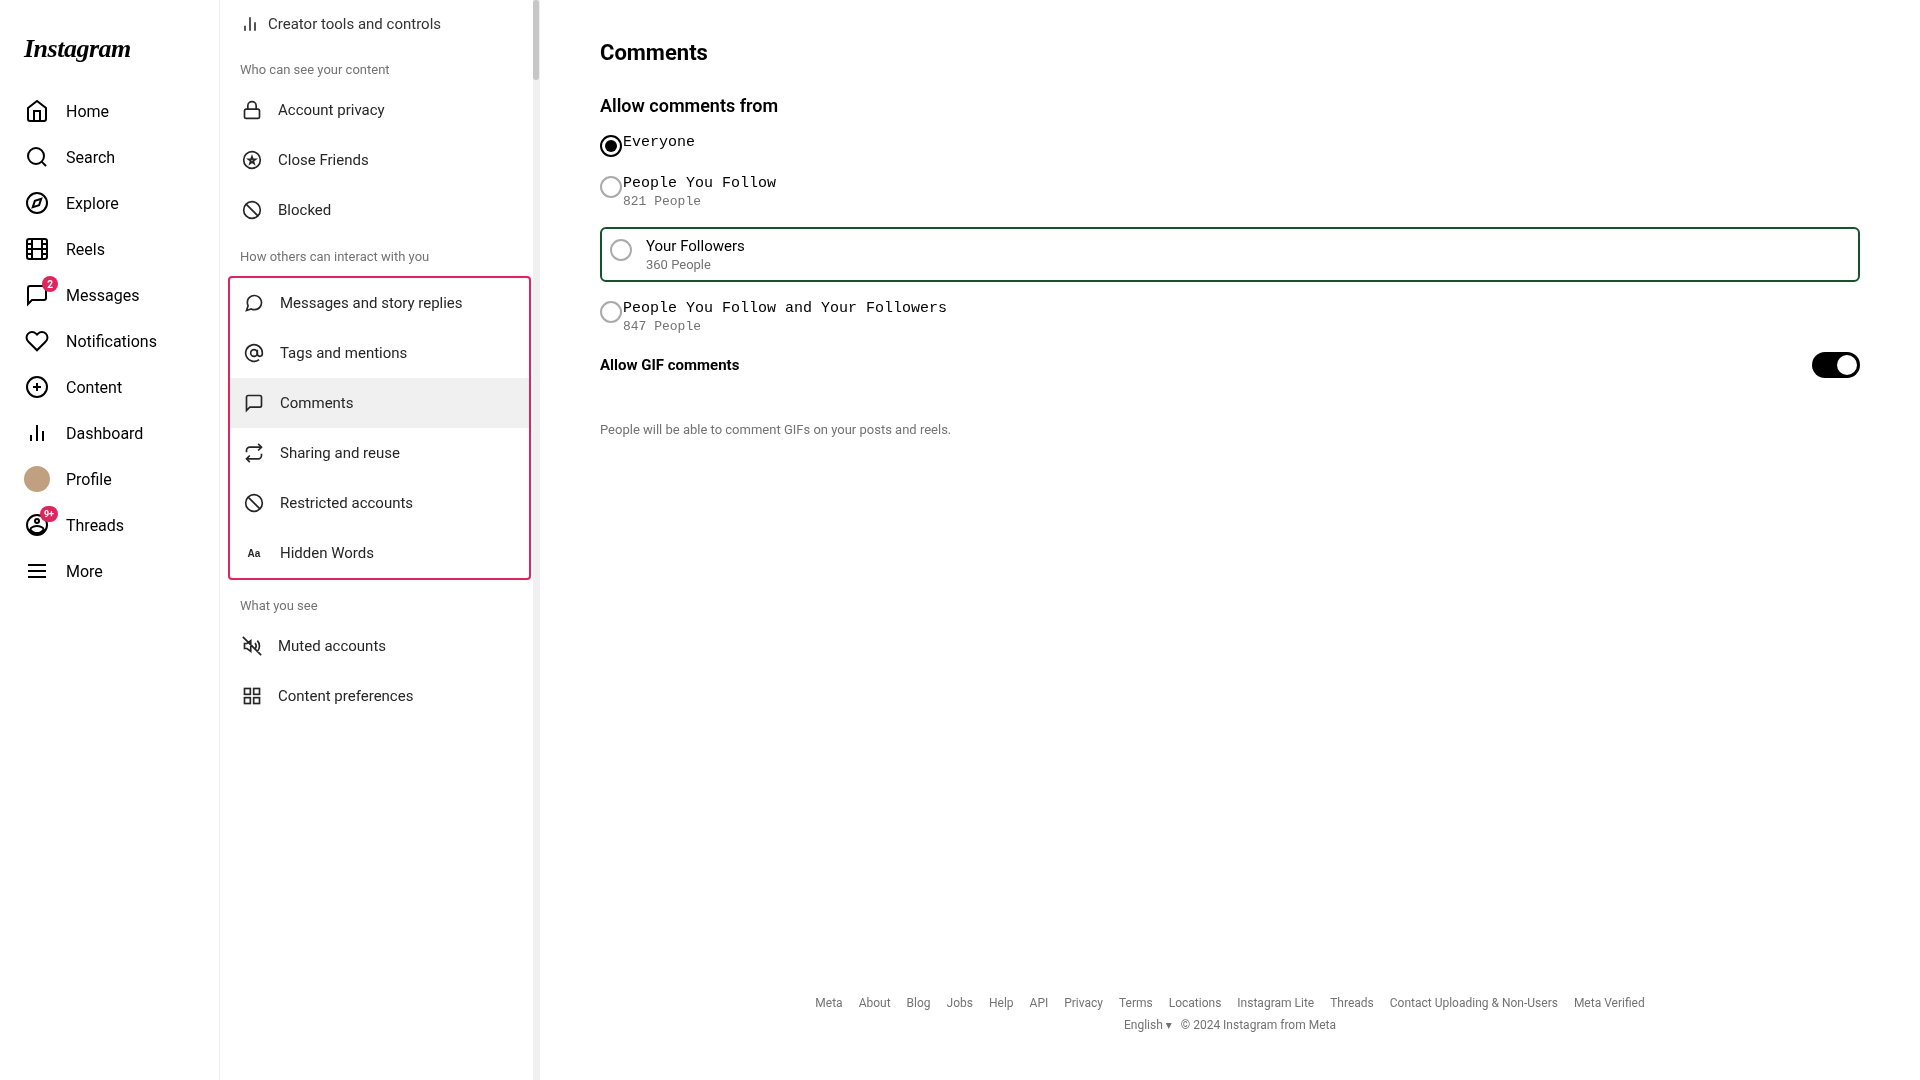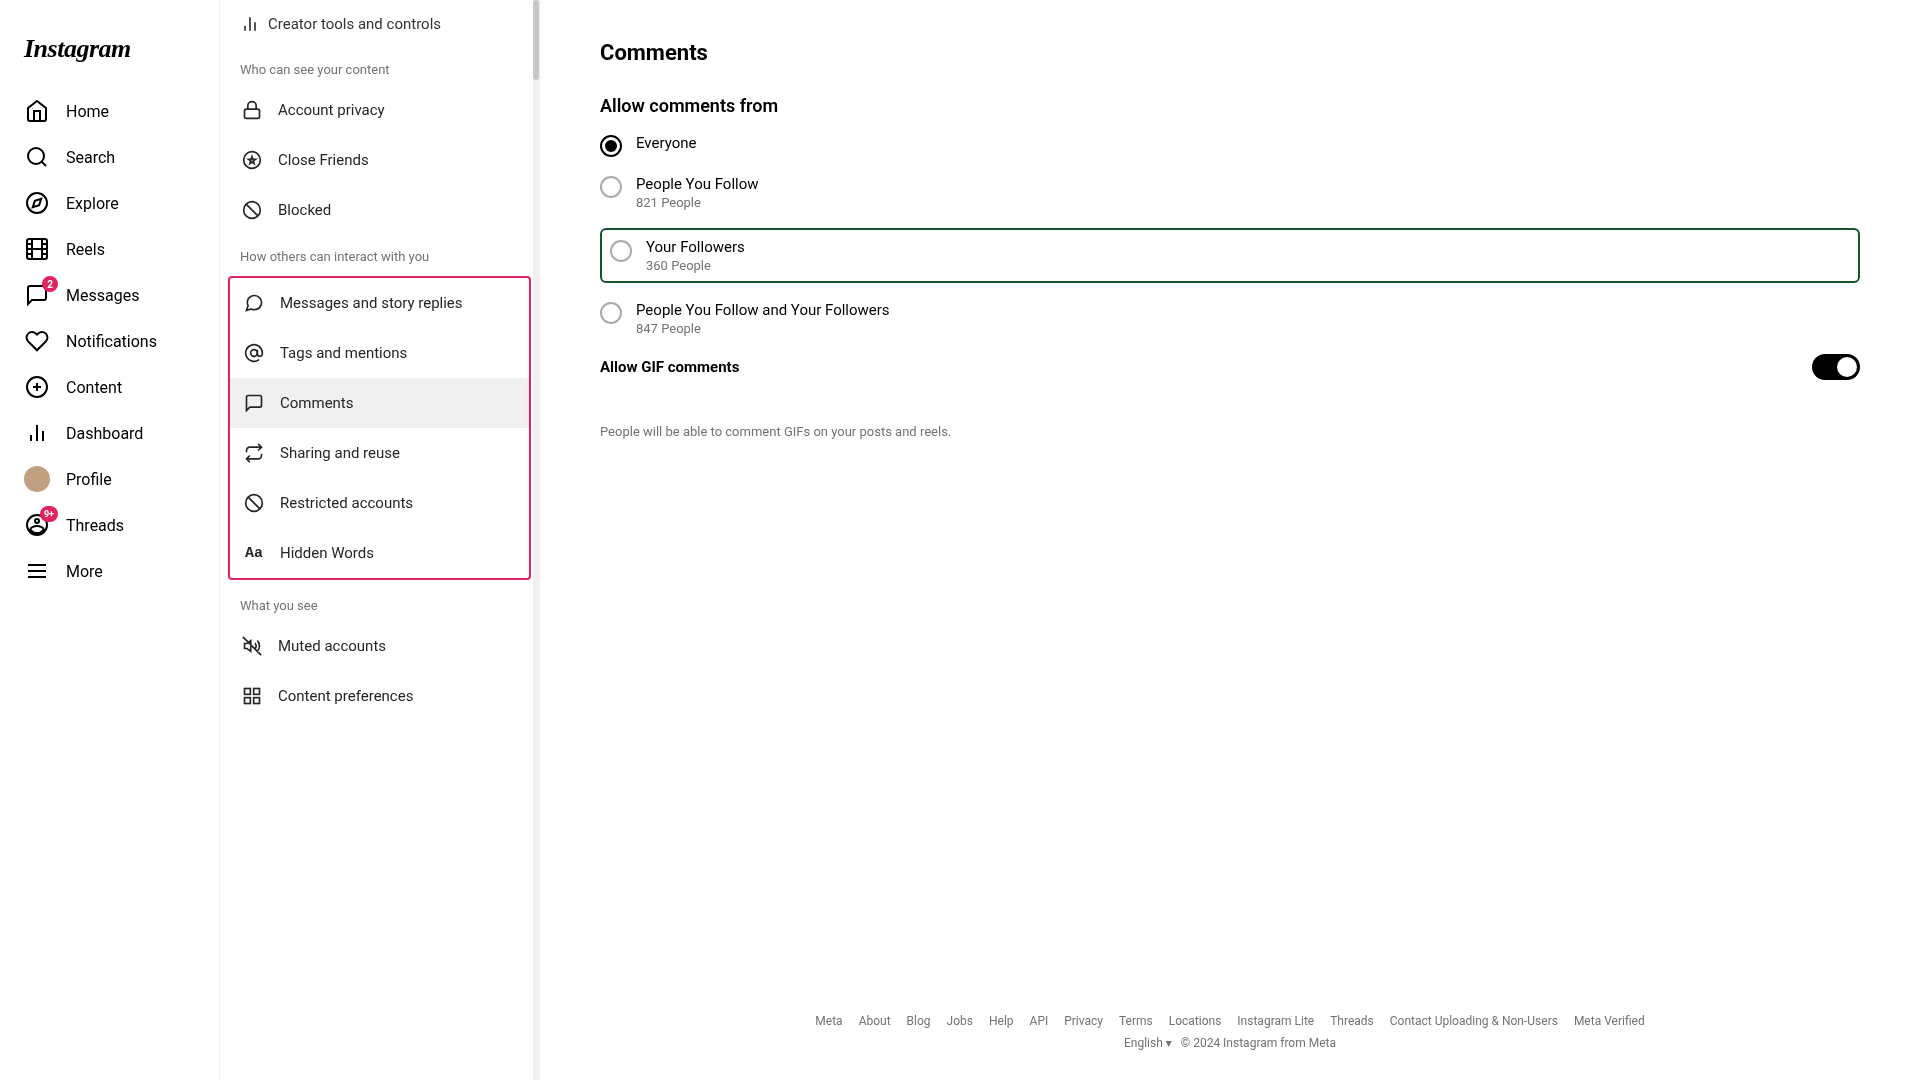--- a/index.html
+++ b/index.html
@@ -127,23 +127,24 @@
     }
     .allow-label {
       font-size: 18px;
       font-weight: 600;
       margin-bottom: 18px;
       color: #000;
     }
     .radio-option {
       display: flex;
       align-items: flex-start;
-      gap: 14px;
+      gap: 1px;
       margin-bottom: 18px;
       cursor: pointer;
+      font-family: Liberation Mono, monospace;
     }
     .radio-circle {
       width: 22px;
       height: 22px;
       border-radius: 50%;
       border: 2px solid #aaa;
       flex-shrink: 0;
       display: flex;
       align-items: center;
       justify-content: center;
@@ -205,21 +206,21 @@
     .gif-desc {
       font-size: 13px;
       color: #737373;
       margin-bottom: 30px;
       margin-top: 44px;
     }
 
     
     .footer {
       position: absolute;
-      bottom: 30px;
+      bottom: 48px;
       left: 0; right: 0;
       text-align: center;
       color: #737373;
       font-size: 12px;
     }
     .footer-links {
       display: flex;
       flex-wrap: wrap;
       justify-content: center;
       gap: 10px 16px;
@@ -448,21 +449,21 @@
         <span class="settings-item-icon">
           <svg width="20" height="20" viewBox="0 0 24 24" fill="none" stroke="currentColor" stroke-width="2">
             <circle cx="12" cy="12" r="10"></circle>
               <line x1="4.93" y1="4.93" x2="19.07" y2="19.07"></line>
           </svg>
         </span>
         <span>Restricted accounts</span>
       </div>
 
       <div class="settings-item">
-        <span class="settings-item-icon" style="font-weight:700;font-size:15px;font-family:Liberation Mono, monospace;">Aa</span>
+        <span class="settings-item-icon" style="font-weight:700;font-size:10px;font-family:Liberation Sans, sans-serif;">Aa</span>
         <span>Hidden Words</span>
       </div>
     </div>
 
     <div class="section-label">What you see</div>
 
     <div class="settings-item">
       <span class="settings-item-icon">
         <svg width="20" height="20" viewBox="0 0 24 24" fill="none" stroke="currentColor" stroke-width="2">
           <path d="M18.364 5.636a9 9 0 0 1 0 12.728M15.536 8.464a5 5 0 0 1 0 7.072M10.5 5.5L6 9H3v6h3l4.5 3.5V5.5zM1 1l22 22"></path>

